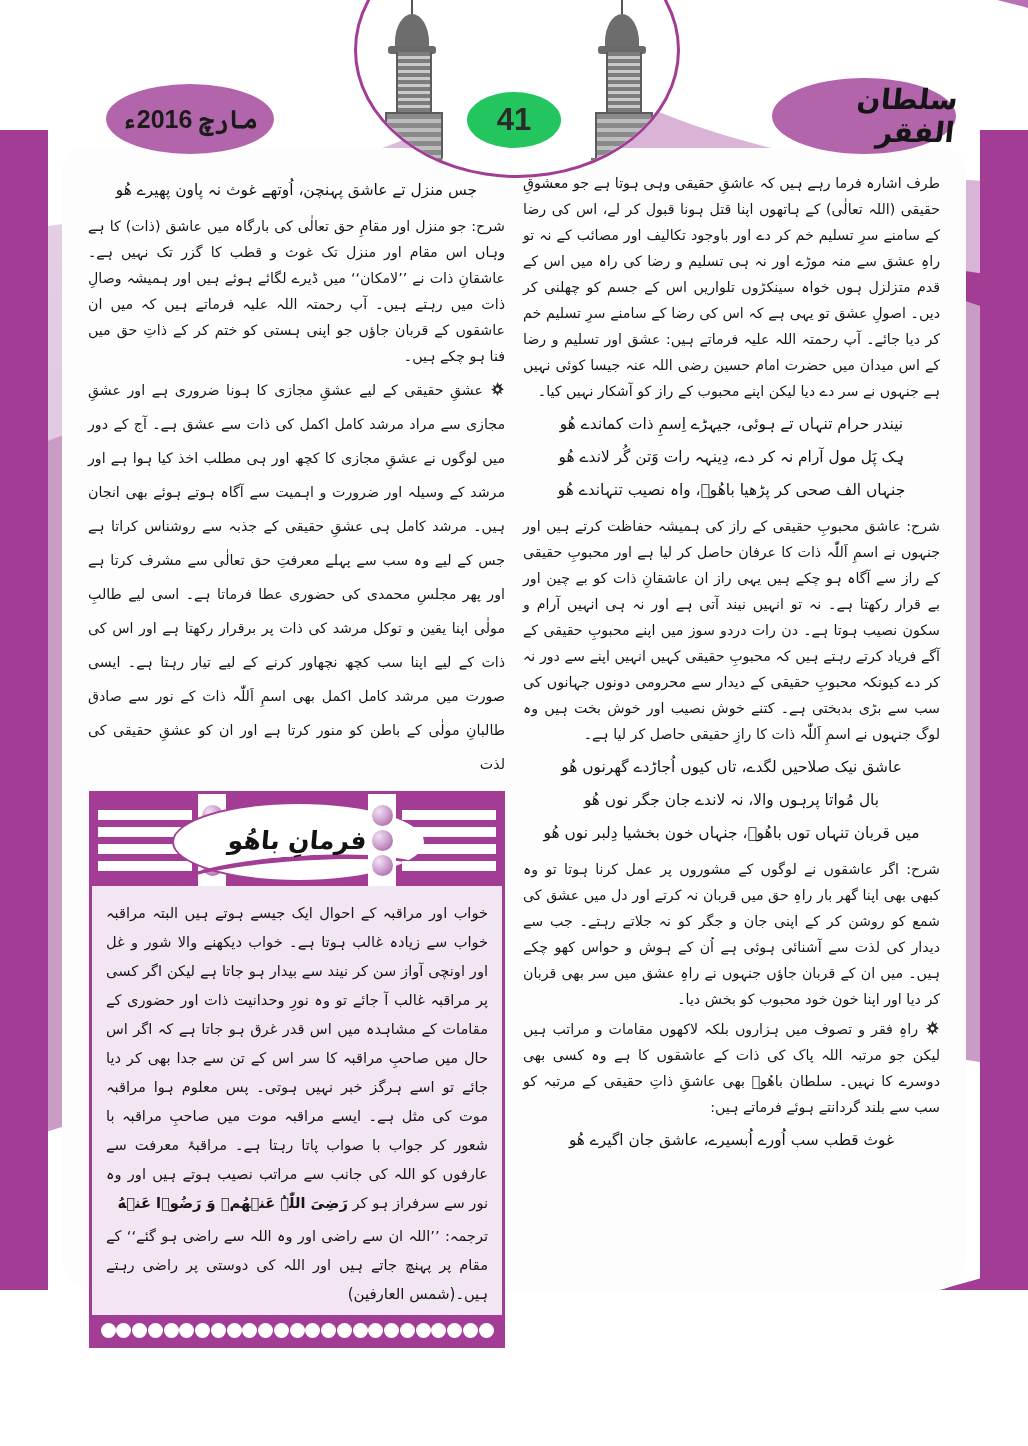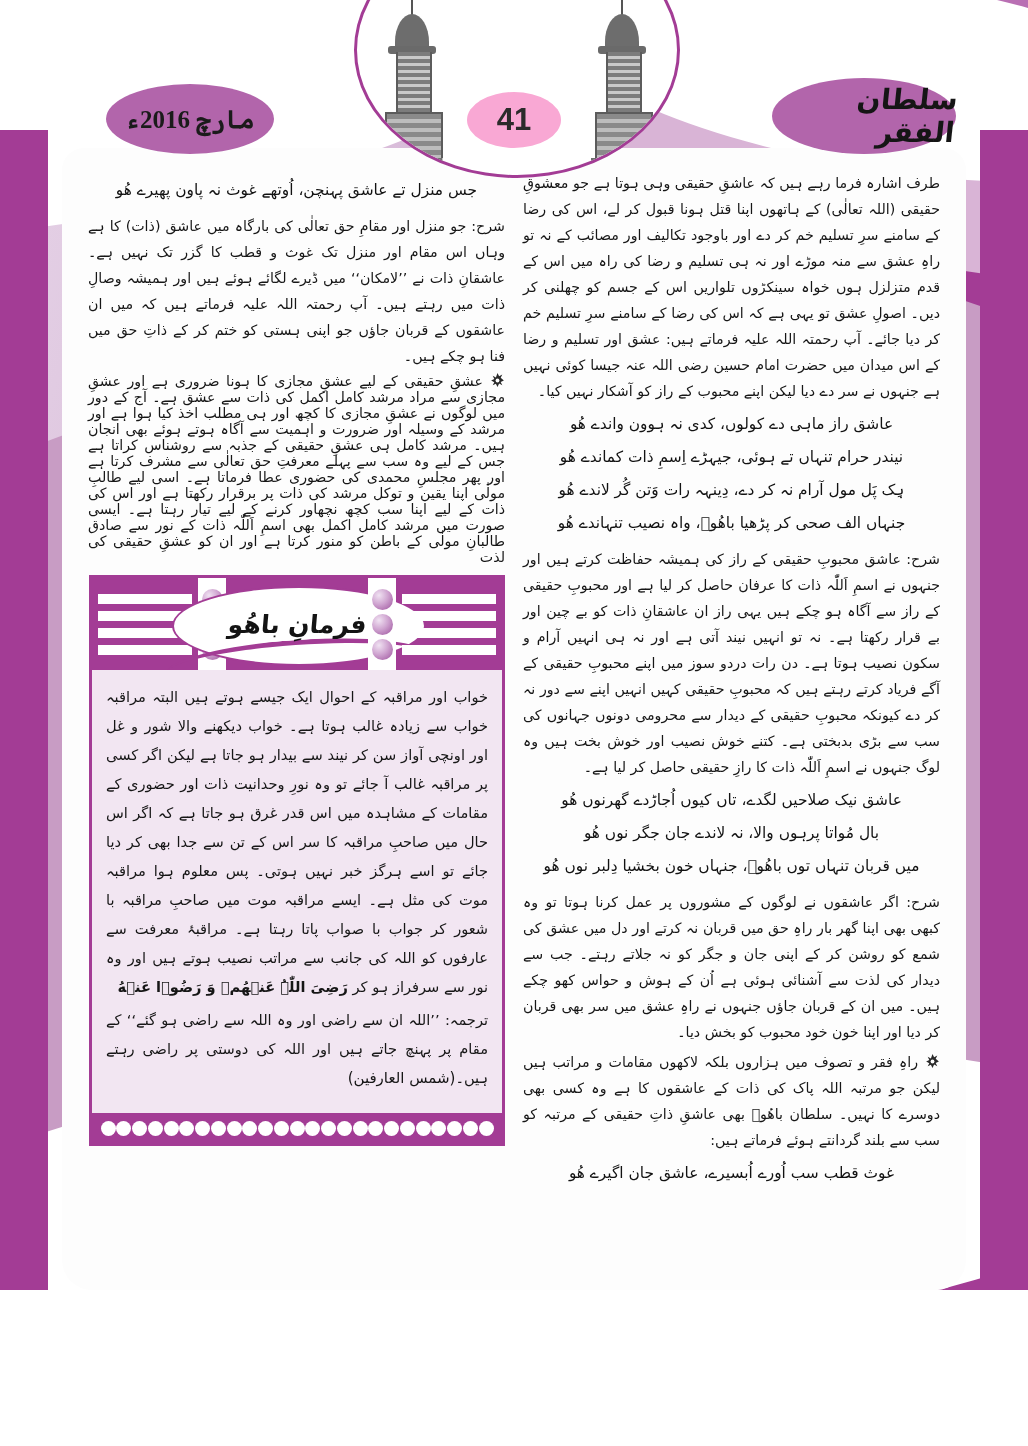--- a/index.html
+++ b/index.html
@@ -157,37 +157,37 @@
     border:2px solid #5c5c5c;border-bottom:none;
   }
   .min-base:after{
     content:"";position:absolute;left:-6px;bottom:0;width:62px;height:12px;
     background:repeating-linear-gradient(90deg,#6f6f6f 0 5px,#c4c4c4 5px 8px);
   }
 
   .pagenum{
     position:absolute;left:50%;margin-left:-47px;top:92px;
     width:94px;height:56px;border-radius:50%;
-    background:#f9a8d4;
+    background:#22c55e;
     display:flex;align-items:center;justify-content:center;
     color:#2b2b2b;font-size:31px;font-weight:bold;
     font-family:"Liberation Sans","DejaVu Sans",sans-serif;
     z-index:8;
   }
 
   .date-badge{
     position:absolute;left:106px;top:84px;
     width:168px;height:70px;border-radius:50%;
     background:#b265ab;
     display:flex;align-items:center;justify-content:center;
     z-index:7;
   }
   .date-badge span{
     color:#1b1b1b;font-size:25px;font-weight:bold;
-    font-family:Liberation Serif, serif;
+    font-family:Liberation Sans, sans-serif;
     direction:rtl;letter-spacing:0px;
   }
 
   .logo-badge{
     position:absolute;right:72px;top:78px;
     width:184px;height:76px;border-radius:50%;
     background:#b265ab;
     display:flex;align-items:center;justify-content:center;
     z-index:7;
   }
@@ -224,21 +224,21 @@
   
   .p{
     font-family:"DejaVu Sans","Liberation Sans",sans-serif;
     font-size:14.2px;
     line-height:26px;
     margin:0 0 4px 0;
     text-align:justify;
     direction:rtl;
     color:#161616;
   }
-  .p.tight{line-height:16px;}
+  .p.tight{line-height:34px;}
 
   
   .verse{
     font-family:"DejaVu Sans","Liberation Sans",sans-serif;
     font-size:15.4px;
     line-height:33px;
     text-align:center;
     direction:rtl;
     margin:4px 0 6px 0;
     color:#121212;
@@ -309,21 +309,21 @@
   }
   .oval-txt{
     position:relative;z-index:3;
     font-family:"DejaVu Sans",sans-serif;
     font-size:25px;font-weight:bold;color:#131313;
     direction:rtl;
     transform:skewX(-5deg);
   }
 
   .farman-body{
-    padding:12px 14px 16px 14px;
+    padding:12px 14px 2px 14px;
   }
   .farman-body .p{
     font-size:14.6px;
     line-height:29px;
   }
 
   .dotrow{
     background:#a33c95;
     height:30px;
     display:flex;align-items:center;justify-content:space-around;
@@ -394,21 +394,20 @@
     </div>
   </div>
 
   <div class="sheet">
 
     <div class="col col-right">
 
       <p class="p">طرف اشارہ فرما رہے ہیں کہ عاشقِ حقیقی وہی ہوتا ہے جو معشوقِ حقیقی (اللہ تعالٰی) کے ہاتھوں اپنا قتل ہونا قبول کر لے، اس کی رضا کے سامنے سرِ تسلیم خم کر دے اور باوجود تکالیف اور مصائب کے نہ تو راہِ عشق سے منہ موڑے اور نہ ہی تسلیم و رضا کی راہ میں اس کے قدم متزلزل ہوں خواہ سینکڑوں تلواریں اس کے جسم کو چھلنی کر دیں۔ اصولِ عشق تو یہی ہے کہ اس کی رضا کے سامنے سرِ تسلیم خم کر دیا جائے۔ آپ رحمتہ اللہ علیہ فرماتے ہیں: عشق اور تسلیم و رضا کے اس میدان میں حضرت امام حسین رضی اللہ عنہ جیسا کوئی نہیں ہے جنہوں نے سر دے دیا لیکن اپنے محبوب کے راز کو آشکار نہیں کیا۔</p>
 
       <div class="verse">
-        <div>عاشق راز ماہی دے کولوں، کدی نہ ہوون واندے ھُو</div>
         <div>نیندر حرام تنہاں تے ہوئی، جیہڑے اِسمِ ذات کماندے ھُو</div>
         <div>ہِک پَل مول آرام نہ کر دے، دِینہہ رات وَتن گُر لاندے ھُو</div>
         <div>جنہاں الف صحی کر پڑھیا باھُوؒ، واہ نصیب تنہاندے ھُو</div>
       </div>
 
       <p class="p">شرح: عاشق محبوبِ حقیقی کے راز کی ہمیشہ حفاظت کرتے ہیں اور جنہوں نے اسمِ اَللّٰہ ذات کا عرفان حاصل کر لیا ہے اور محبوبِ حقیقی کے راز سے آگاہ ہو چکے ہیں یہی راز ان عاشقانِ ذات کو بے چین اور بے قرار رکھتا ہے۔ نہ تو انہیں نیند آتی ہے اور نہ ہی انہیں آرام و سکون نصیب ہوتا ہے۔ دن رات دردو سوز میں اپنے محبوبِ حقیقی کے آگے فریاد کرتے رہتے ہیں کہ محبوبِ حقیقی کہیں انہیں اپنے سے دور نہ کر دے کیونکہ محبوبِ حقیقی کے دیدار سے محرومی دونوں جہانوں کی سب سے بڑی بدبختی ہے۔ کتنے خوش نصیب اور خوش بخت ہیں وہ لوگ جنہوں نے اسمِ اَللّٰہ ذات کا رازِ حقیقی حاصل کر لیا ہے۔</p>
 
       <div class="verse">
         <div>عاشق نیک صلاحیں لگدے، تاں کیوں اُجاڑدے گھرنوں ھُو</div>
         <div>بال مُواتا پرہوں والا، نہ لاندے جان جگر نوں ھُو</div>

